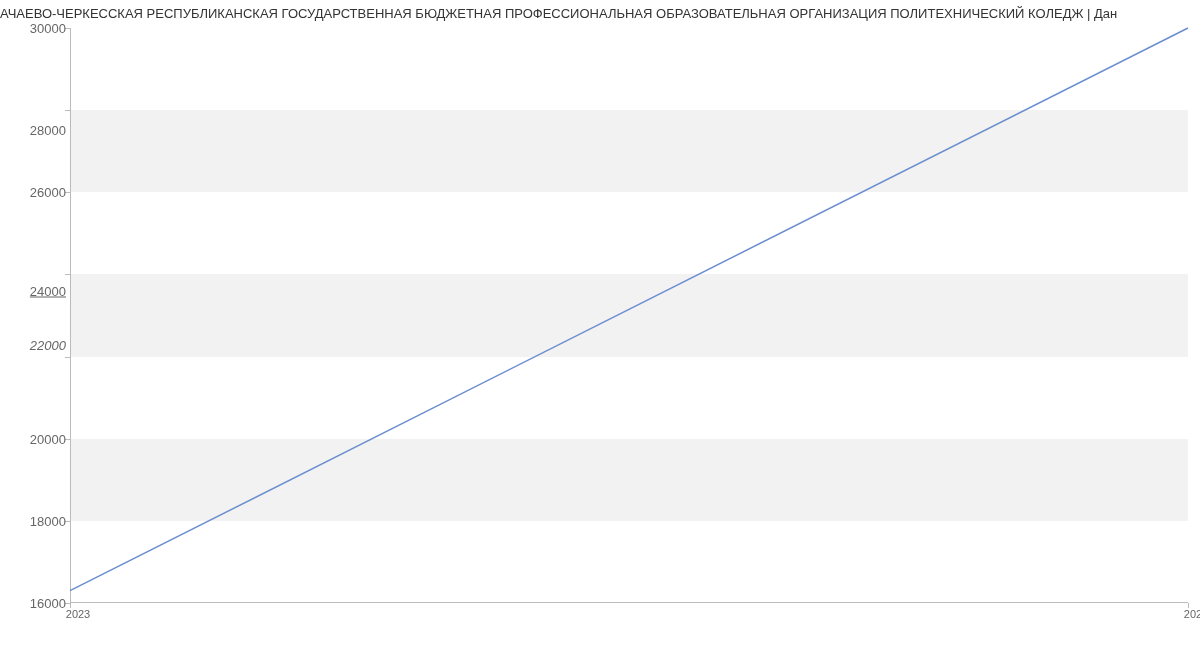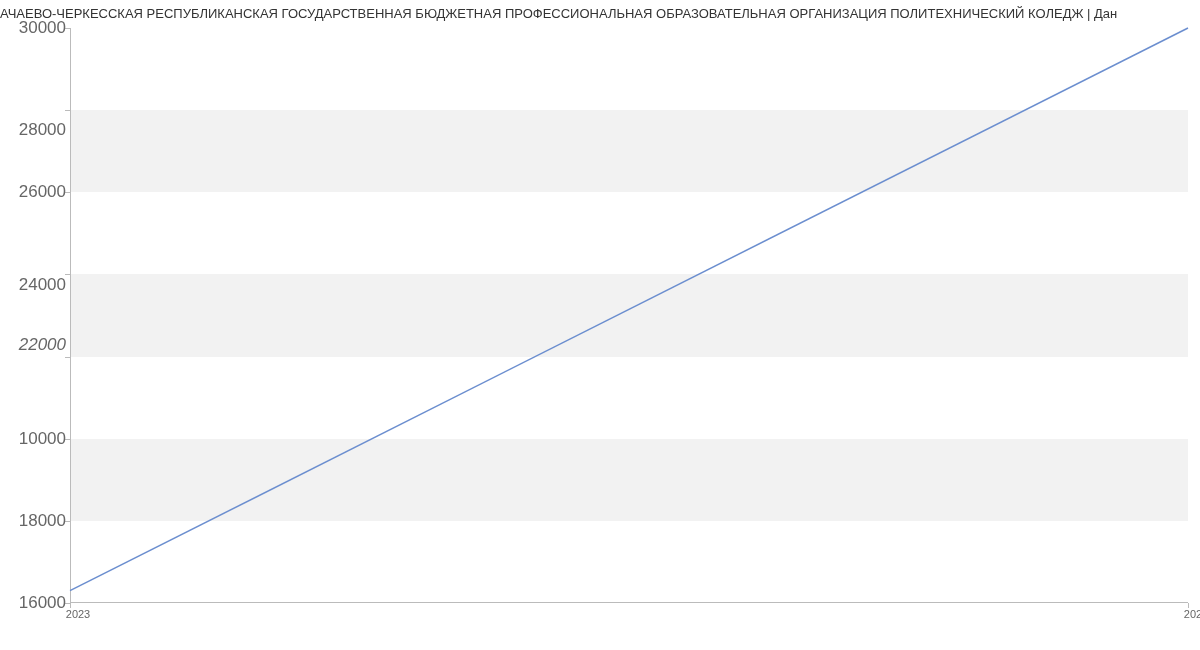--- a/index.html
+++ b/index.html
@@ -32,21 +32,21 @@
     .plot-region {
       position: absolute;
       top: 0;
       left: 0;
       width: 100%;
       height: 100%;
     }
     .y-axis-label {
       position: absolute;
       right: 1122px;
-      font-size: 17px;
+      font-size: 13px;
       color: #666666;
       text-align: right;
       transform: translateY(-50%);
       white-space: nowrap;
     }
     .x-axis-label {
       position: absolute;
       top: 580px;
       font-size: 11px;
       color: #666666;
@@ -133,22 +133,22 @@
     <div class="tick-mark-y" id="yt-5" style="top: 164.286px;"></div>
     <div class="tick-mark-y" id="yt-6" style="top: 82.1429px;"></div>
     <div class="tick-mark-y" id="yt-7" style="top: 0px;"></div>
 
     <div class="tick-mark-x" id="xt-0" style="left: 0px;"></div>
     <div class="tick-mark-x" id="xt-1" style="left: 1118px;"></div>
   </div>
 
   <div class="y-axis-label" id="yl-0" style="top: 575px; margin-left: 35px;">16000</div>
   <div class="y-axis-label" id="yl-1" style="top: 492.857px;">18000</div>
-  <div class="y-axis-label" id="yl-2" style="top: 410.714px;">10000</div>
+  <div class="y-axis-label" id="yl-2" style="top: 410.714px;">20000</div>
   <div class="y-axis-label" id="yl-3" style="top: 317px; font-style: italic;">22000</div>
-  <div class="y-axis-label" id="yl-4" style="top: 257px;">24000</div>
+  <div class="y-axis-label" id="yl-4" style="top: 263px; text-decoration: underline;">24000</div>
   <div class="y-axis-label" id="yl-5" style="top: 164.286px;">26000</div>
   <div class="y-axis-label" id="yl-6" style="top: 82.1429px; margin-top: 20px;">28000</div>
   <div class="y-axis-label" id="yl-7" style="top: 0px;">30000</div>
 
   <div class="x-axis-label" id="xl-0" style="left: 0px;">2023</div>
   <div class="x-axis-label" id="xl-1" style="left: 1118px;">2024</div>
 </div>
 
 </body></html>

